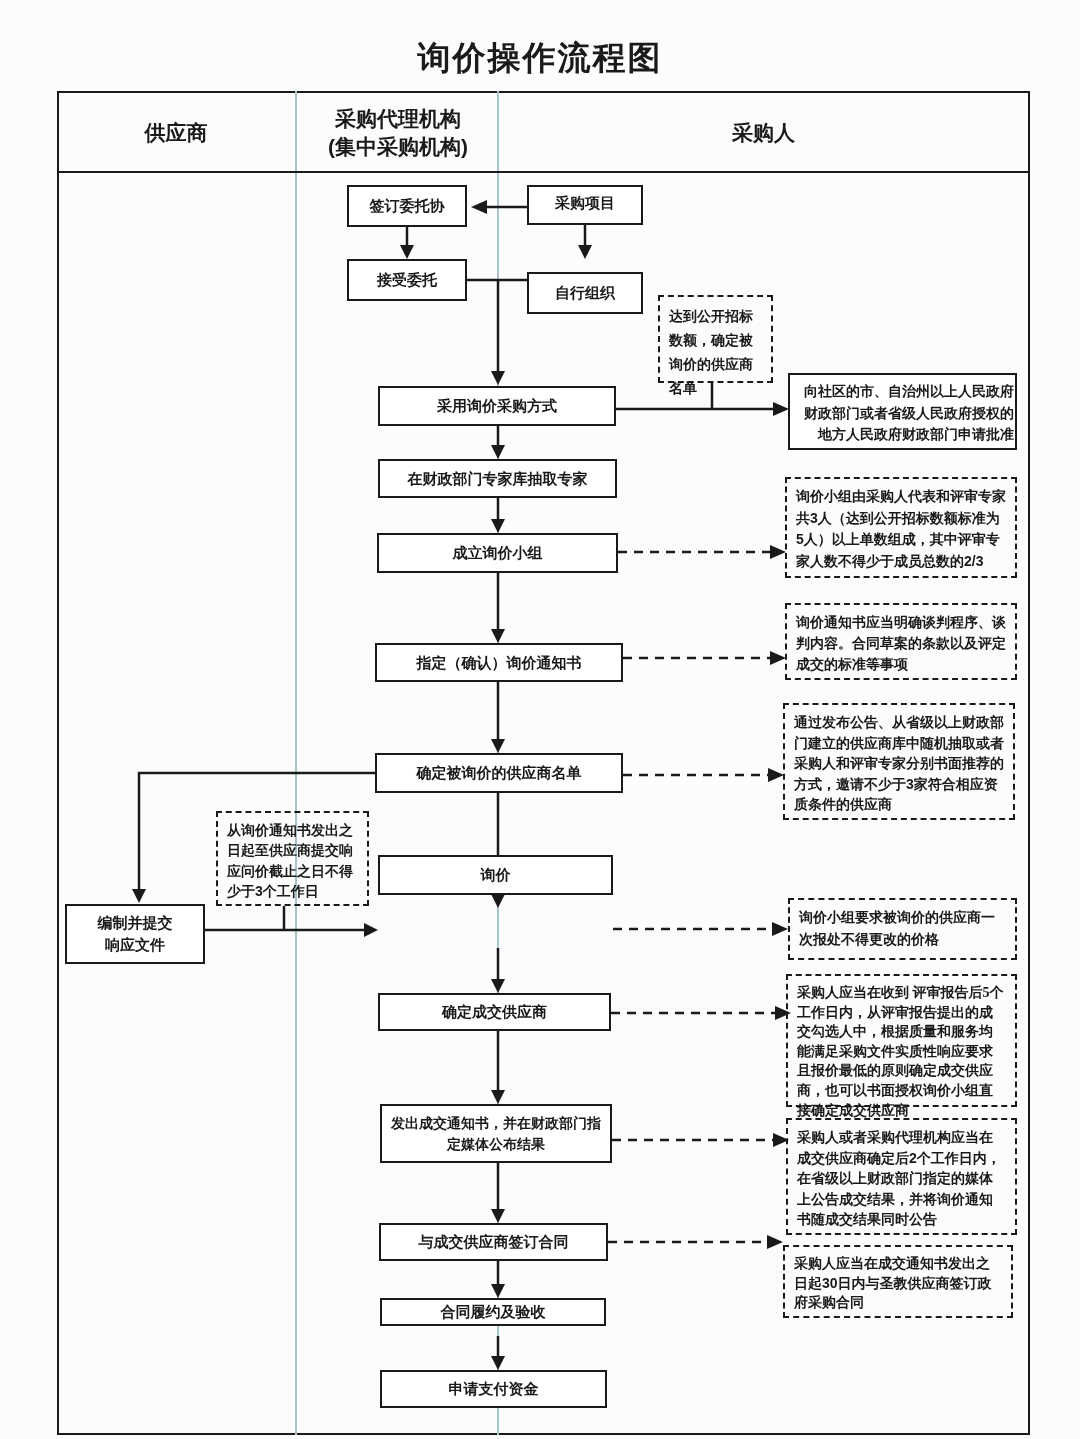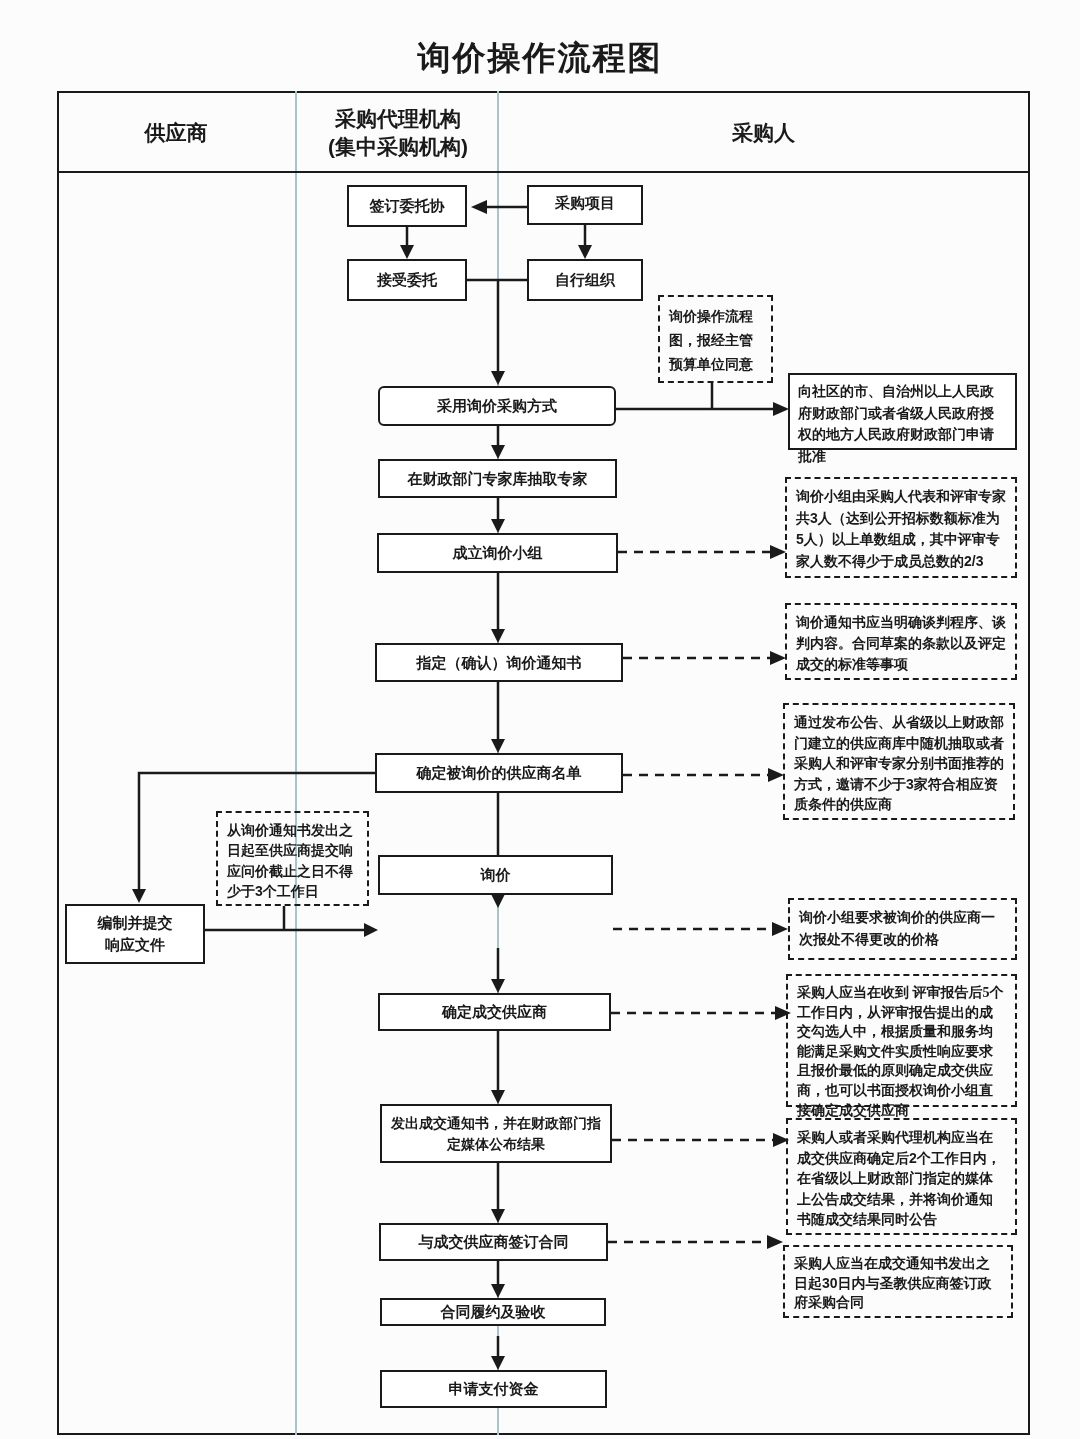--- a/index.html
+++ b/index.html
@@ -29,21 +29,21 @@
     border:2.5px solid #1a1a1a;background:#ffffff;
     display:flex;align-items:center;justify-content:center;flex-direction:column;
     text-align:center;font-size:15px;line-height:1.45;z-index:3;
   }
   .ann{
     border:2px dashed #1a1a1a;background:transparent;
     font-size:14px;line-height:1.55;padding:7px 9px;text-align:left;z-index:2;
   }
   .ann-solid{
     border:2.5px solid #1a1a1a;background:#ffffff;
-    font-size:14px;line-height:1.55;padding:6px 8px;text-align:left;z-index:2;
+    font-size:14px;line-height:1.55;padding:6px 1px;text-align:right;z-index:2;
   }
   .lh14{line-height:1.4;}
   .lh147{line-height:1.47;}
   .lh17{line-height:1.72;}
   svg.wires{position:absolute;left:0;top:0;z-index:1;}
   svg.wires path{stroke:#1a1a1a;stroke-width:2.5;fill:none;}
   svg.wires path.dash{stroke-dasharray:9 7;}
   svg.wires polygon{fill:#1a1a1a;stroke:none;}
 </style>
 </head>
@@ -121,39 +121,39 @@
     <path class="dash" d="M612 1140 H773"></path>
     <polygon points="773,1133 773,1147 789,1140"></polygon>
     <path class="dash" d="M608 1242 H767"></path>
     <polygon points="767,1235 767,1249 783,1242"></polygon>
   </g>
 </svg>
 
 <div class="abs pbox" style="left:347px;top:185px;width:120px;height:42px;">签订委托协</div>
 <div class="abs pbox" style="left:527px;top:185px;width:116px;height:40px;font-family:Liberation Mono, monospace;">采购项目</div>
 <div class="abs pbox" style="left:347px;top:259px;width:120px;height:42px;">接受委托</div>
-<div class="abs pbox" style="left:527px;top:259px;width:116px;height:42px;">自行组织</div>
-<div class="abs pbox" style="left:378px;top:386px;width:238px;height:40px;border-radius:6px;">采用询价采购方式</div>
+<div class="abs pbox" style="left:527px;top:272px;width:116px;height:42px;">自行组织</div>
+<div class="abs pbox" style="left:378px;top:386px;width:238px;height:40px;">采用询价采购方式</div>
 <div class="abs pbox" style="left:378px;top:459px;width:239px;height:39px;">在财政部门专家库抽取专家</div>
 <div class="abs pbox" style="left:377px;top:533px;width:241px;height:40px;">成立询价小组</div>
 <div class="abs pbox" style="left:375px;top:643px;width:248px;height:39px;">指定（确认）询价通知书</div>
 <div class="abs pbox" style="left:375px;top:753px;width:248px;height:40px;">确定被询价的供应商名单</div>
 <div class="abs pbox" style="left:378px;top:855px;width:235px;height:40px;">询价</div>
 <div class="abs pbox" style="left:378px;top:993px;width:233px;height:38px;">确定成交供应商</div>
 <div class="abs pbox" style="left:380px;top:1104px;width:232px;height:59px;font-size:14px;padding:2px 6px;">发出成交通知书，并在财政部门指定媒体公布结果</div>
 <div class="abs pbox" style="left:379px;top:1223px;width:229px;height:38px;">与成交供应商签订合同</div>
 <div class="abs pbox" style="left:380px;top:1298px;width:226px;height:28px;">合同履约及验收</div>
 <div class="abs pbox" style="left:380px;top:1370px;width:227px;height:38px;">申请支付资金</div>
 
 <div class="abs pbox" style="left:65px;top:904px;width:140px;height:60px;">
   <div>编制并提交</div>
   <div>响应文件</div>
 </div>
 
-<div class="abs ann lh17" style="left:658px;top:295px;width:115px;height:88px;">询价操作流程图，报经主管预算单位同意</div>
+<div class="abs ann lh17" style="left:658px;top:295px;width:115px;height:88px;">达到公开招标数额，确定被询价的供应商名单</div>
 <div class="abs ann-solid" style="left:788px;top:373px;width:229px;height:77px;">向社区的市、自治州以上人民政府财政部门或者省级人民政府授权的地方人民政府财政部门申请批准</div>
 <div class="abs ann" style="left:785px;top:477px;width:232px;height:101px;">询价小组由采购人代表和评审专家共3人（达到公开招标数额标准为5人）以上单数组成，其中评审专家人数不得少于成员总数的2/3</div>
 <div class="abs ann" style="left:785px;top:603px;width:232px;height:77px;line-height:1.5;">询价通知书应当明确谈判程序、谈判内容。合同草案的条款以及评定成交的标准等事项</div>
 <div class="abs ann lh147" style="left:783px;top:703px;width:232px;height:117px;">通过发布公告、从省级以上财政部门建立的供应商库中随机抽取或者采购人和评审专家分别书面推荐的方式，邀请不少于3家符合相应资质条件的供应商</div>
 <div class="abs ann" style="left:216px;top:811px;width:153px;height:95px;line-height:1.45;">从询价通知书发出之日起至供应商提交响应问价截止之日不得少于3个工作日</div>
 <div class="abs ann" style="left:788px;top:898px;width:229px;height:62px;">询价小组要求被询价的供应商一次报处不得更改的价格</div>
 <div class="abs ann lh14" style="left:786px;top:974px;width:231px;height:133px;font-family:Liberation Serif, serif;">采购人应当在收到 评审报告后5个工作日内，从评审报告提出的成交勾选人中，根据质量和服务均能满足采购文件实质性响应要求且报价最低的原则确定成交供应商，也可以书面授权询价小组直接确定成交供应商</div>
 <div class="abs ann lh147" style="left:786px;top:1118px;width:231px;height:117px;">采购人或者采购代理机构应当在成交供应商确定后2个工作日内，在省级以上财政部门指定的媒体上公告成交结果，并将询价通知书随成交结果同时公告</div>
 <div class="abs ann lh14" style="left:783px;top:1245px;width:230px;height:73px;">采购人应当在成交通知书发出之日起30日内与圣教供应商签订政府采购合同</div>
 

